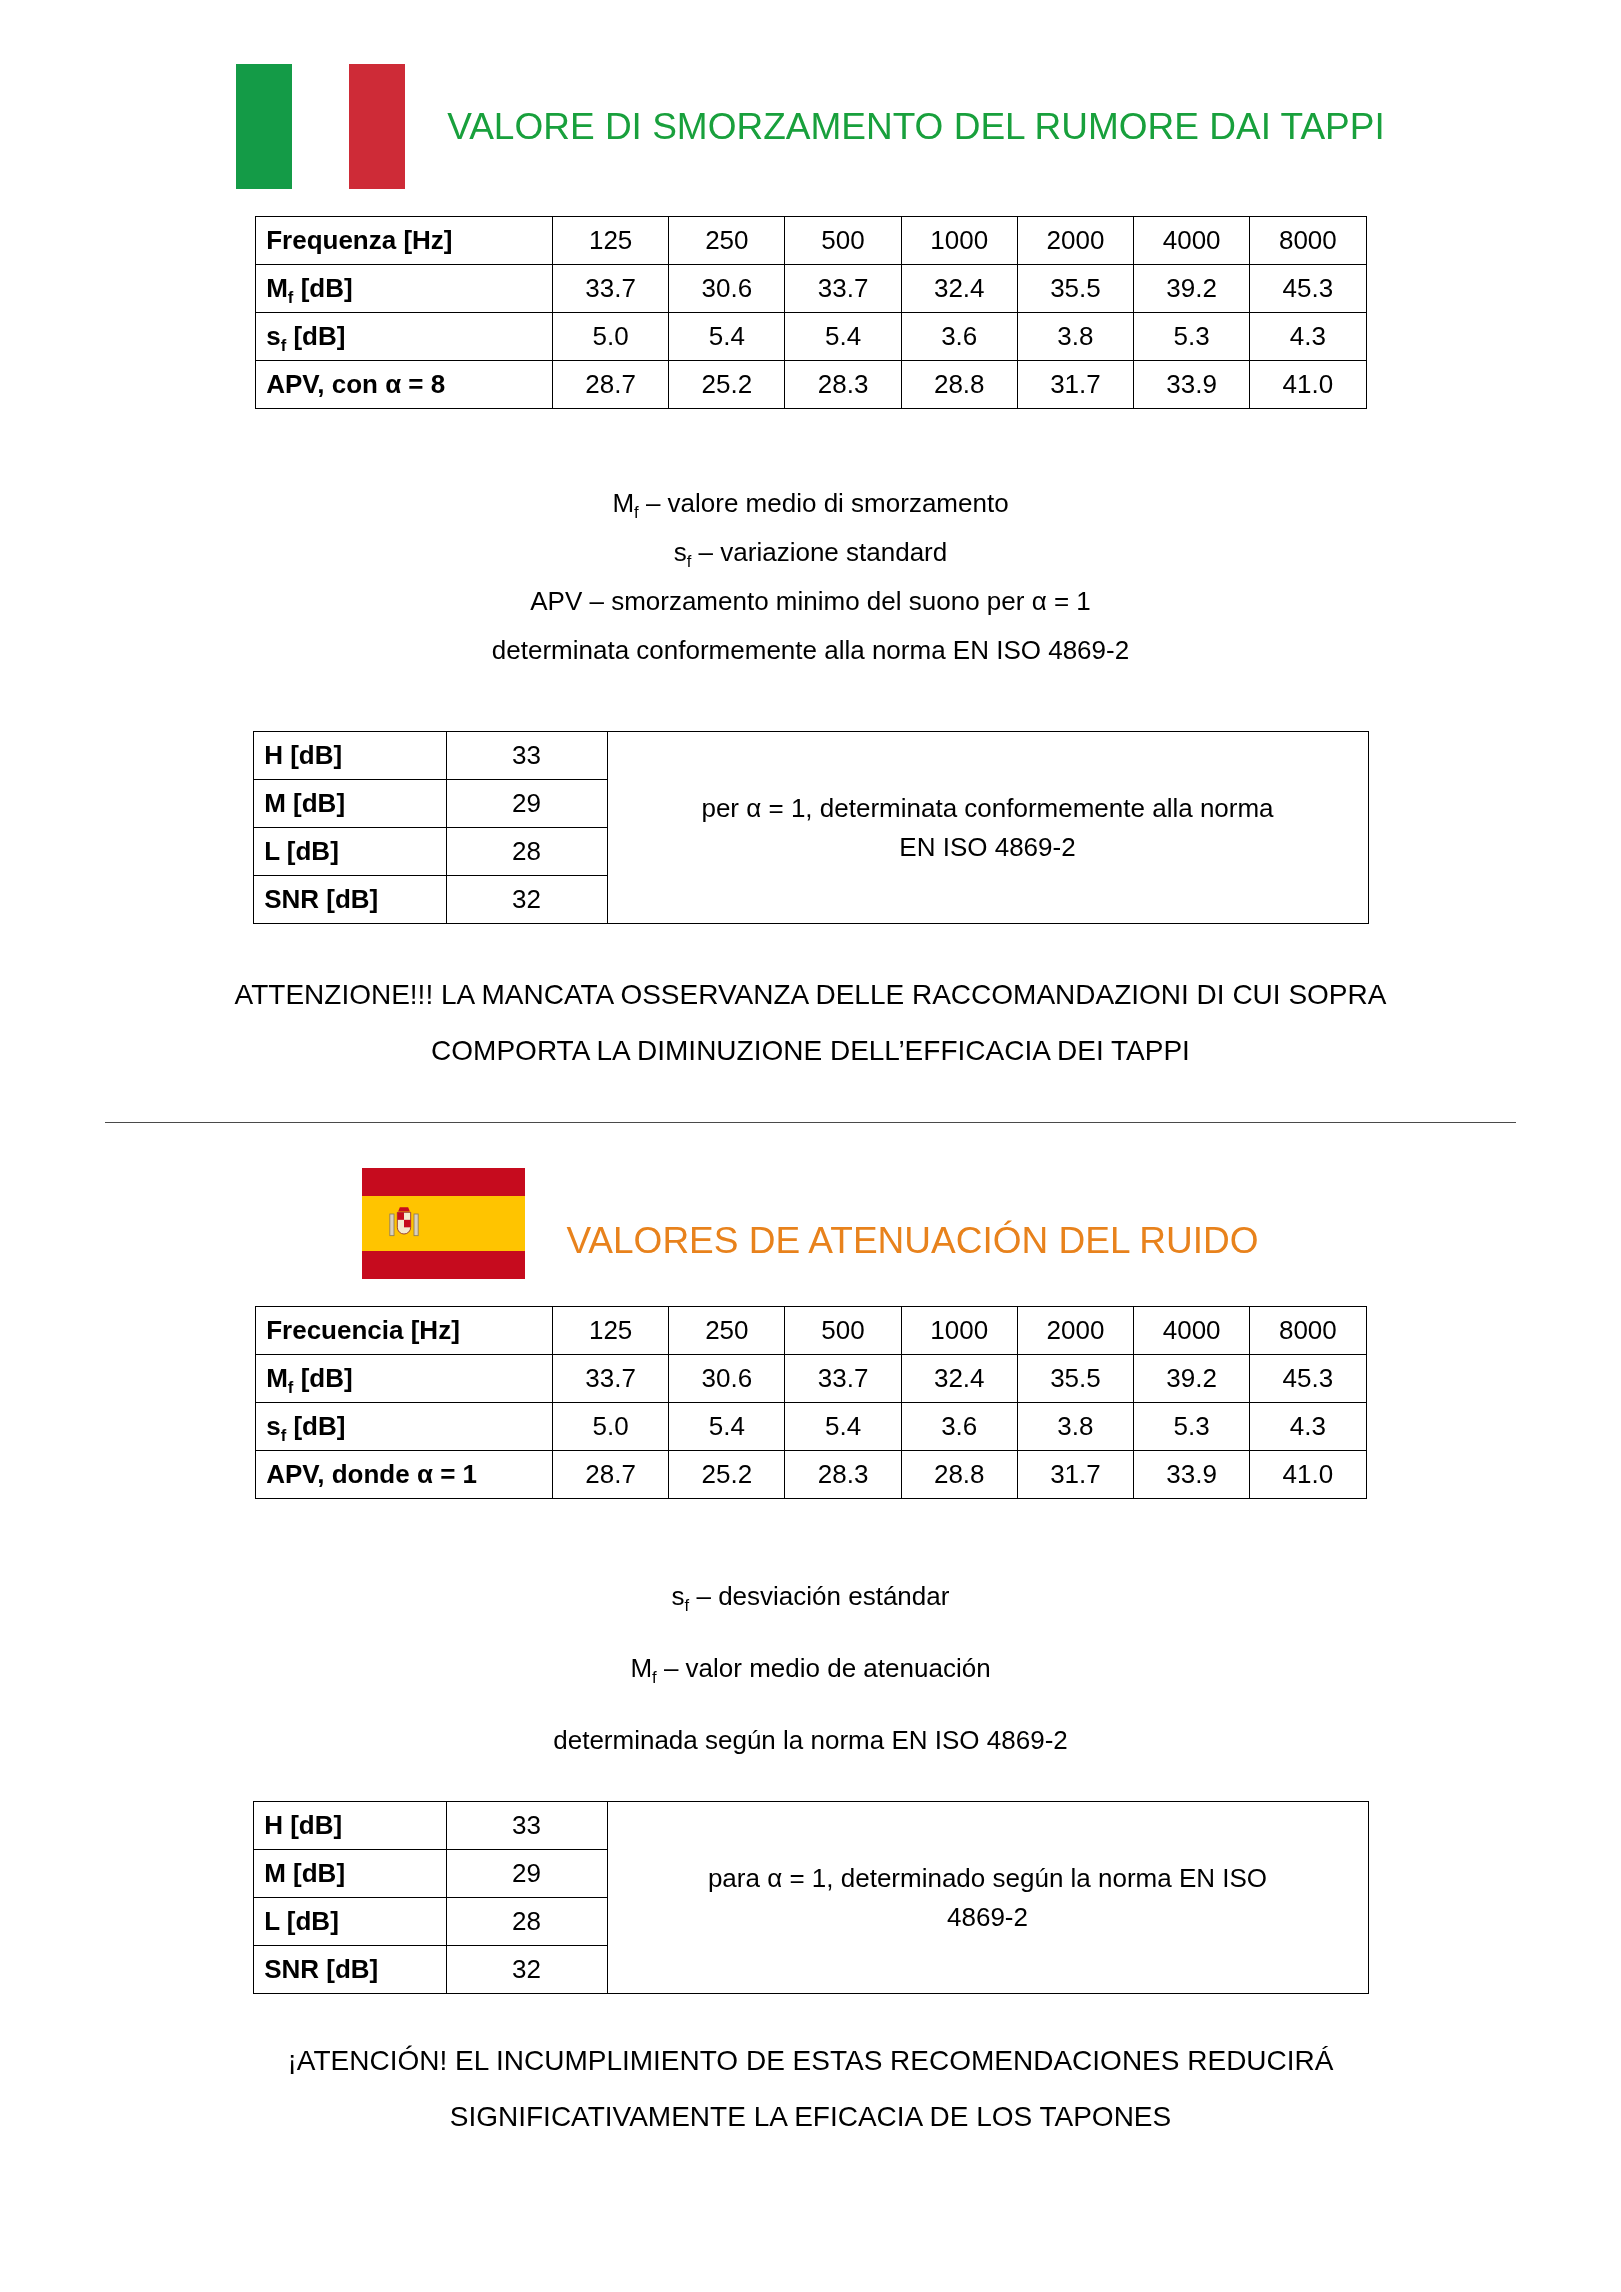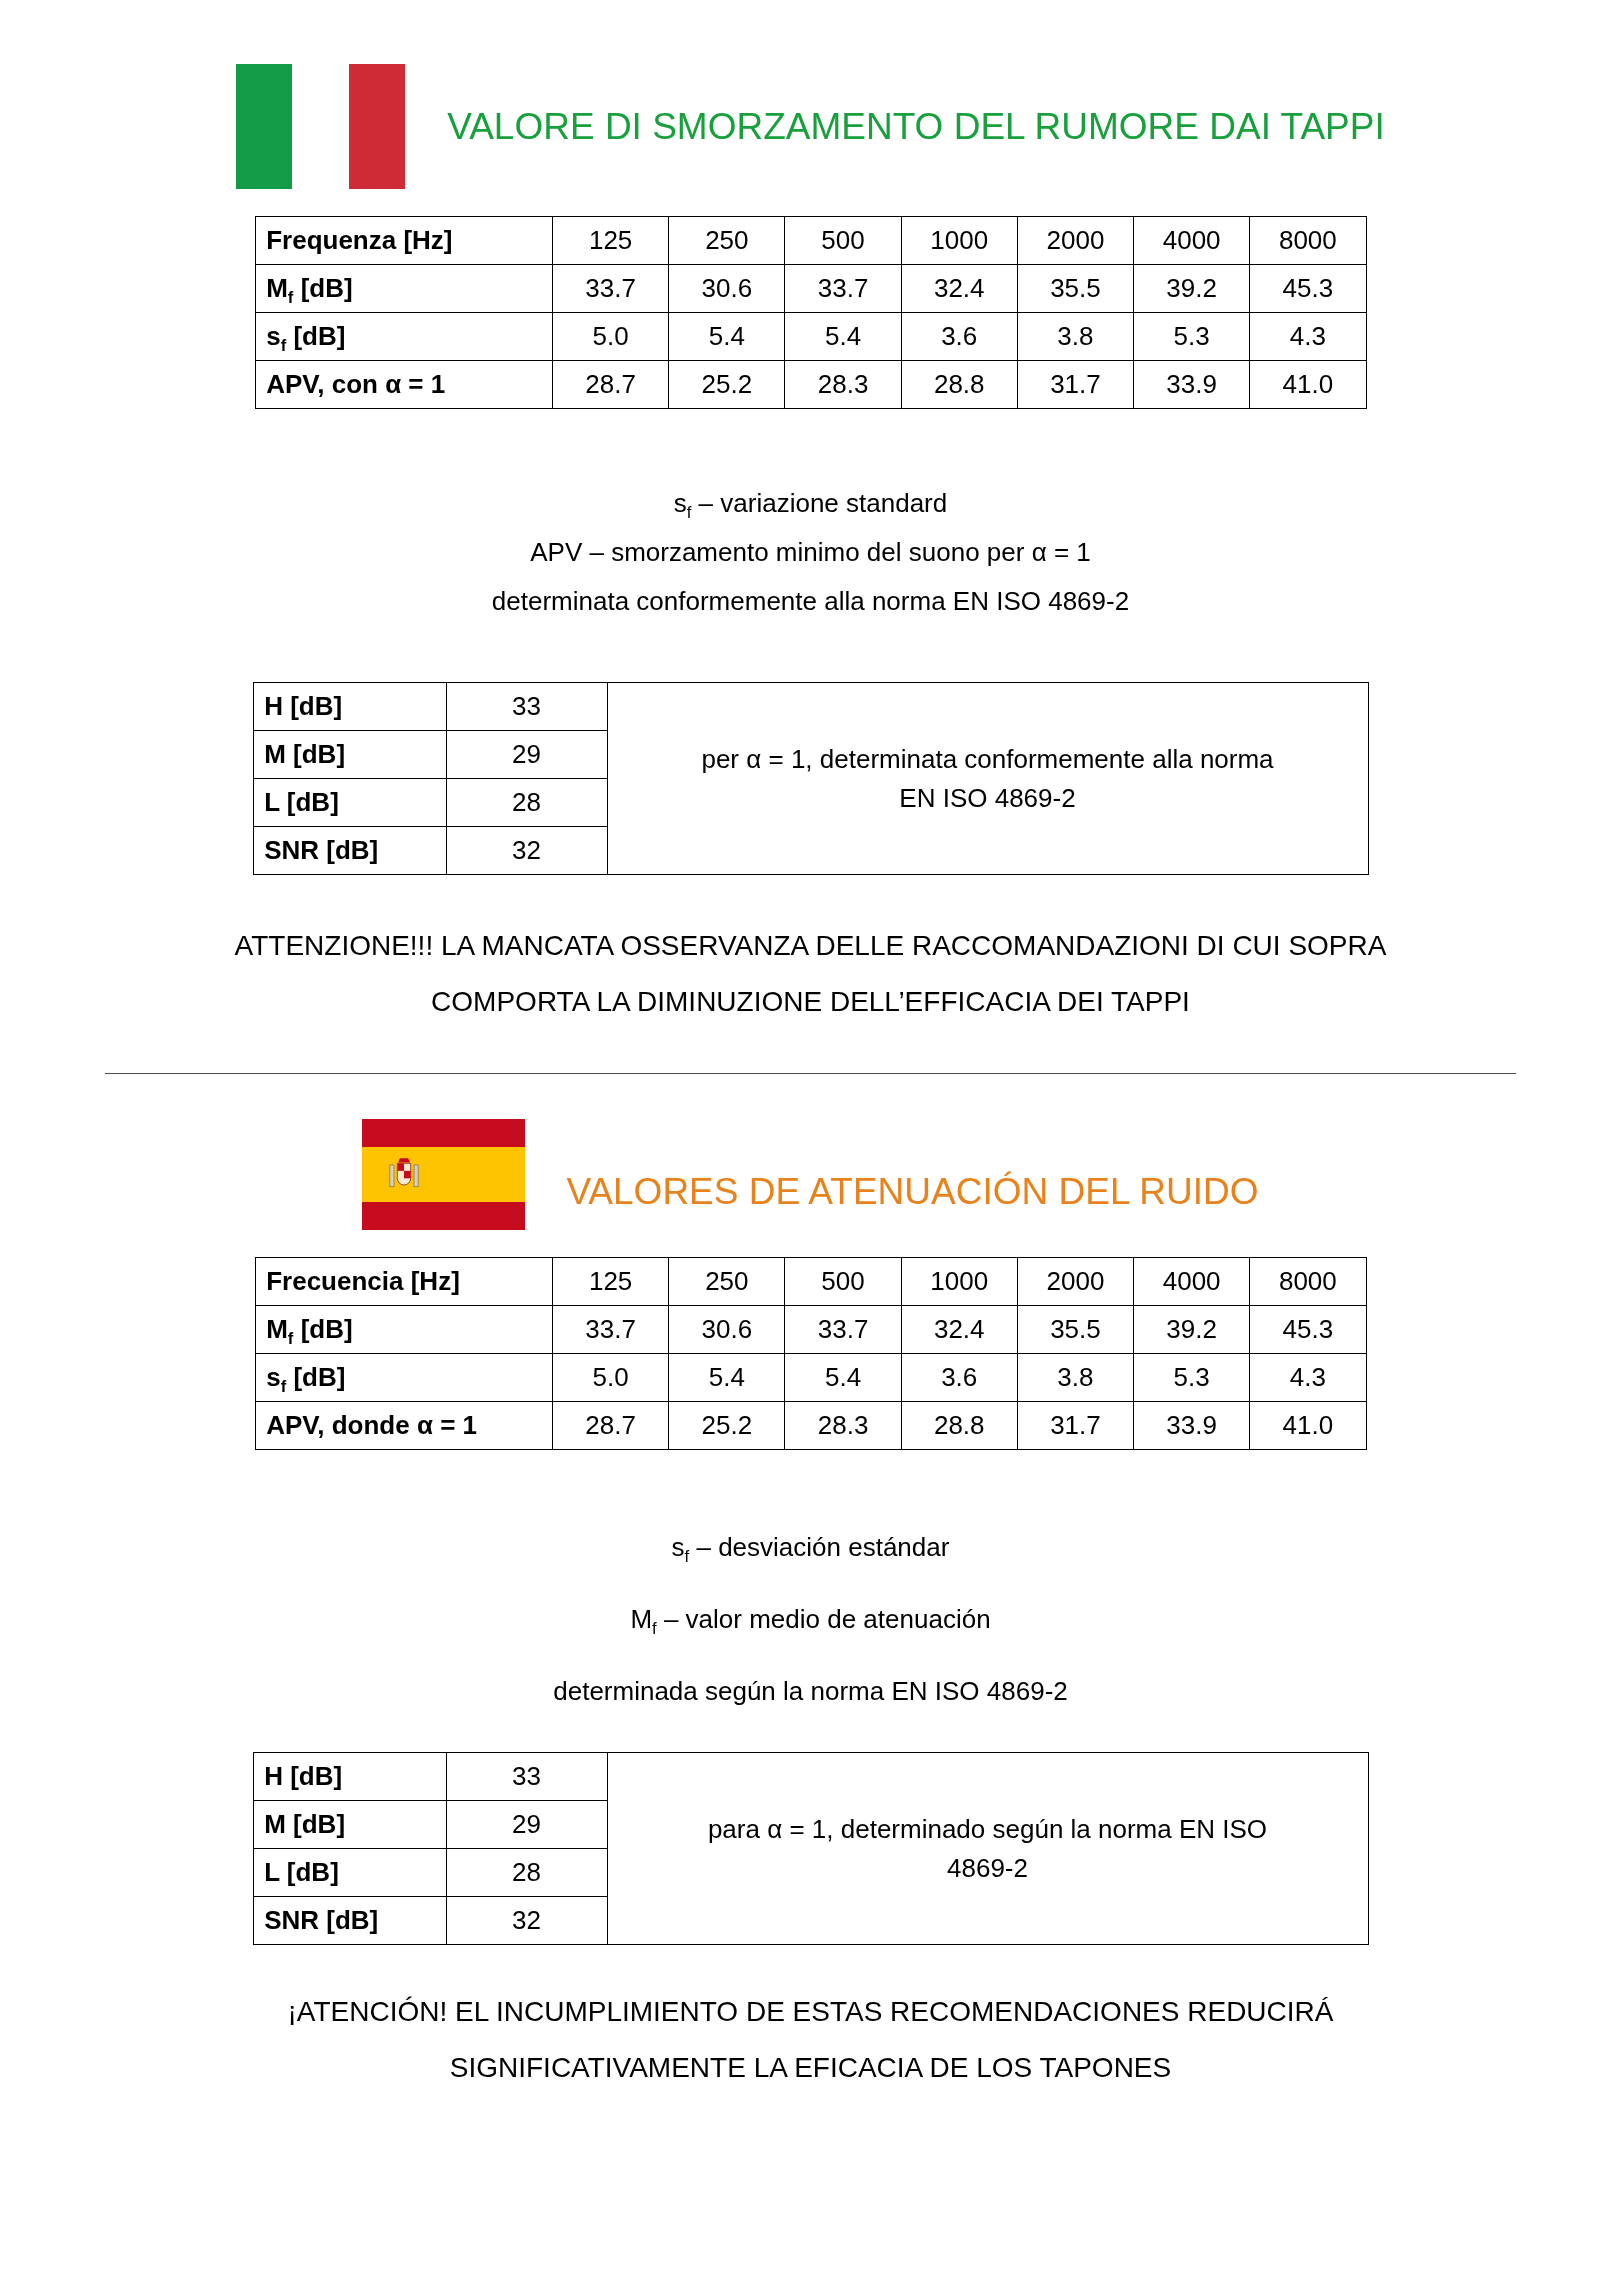--- a/index.html
+++ b/index.html
@@ -120,33 +120,34 @@
             <td class="row-label"><span>s</span><sub>f</sub><span> [dB]</span></td>
             <td>5.0</td>
             <td>5.4</td>
             <td>5.4</td>
             <td>3.6</td>
             <td>3.8</td>
             <td>5.3</td>
             <td>4.3</td>
           </tr>
           <tr>
-            <td class="row-label"><span>APV, con α = 1</span></td>
+            <td class="row-label"><span>APV, con α = 8</span></td>
             <td>28.7</td>
             <td>25.2</td>
             <td>28.3</td>
             <td>28.8</td>
             <td>31.7</td>
             <td>33.9</td>
             <td>41.0</td>
           </tr>
         </tbody>
     </table>
 
     <div class="notes notes-it">
+      <p><span>M</span><sub>f</sub><span> – valore medio di smorzamento</span></p>
       <p><span>s</span><sub>f</sub><span> – variazione standard</span></p>
       <p><span>APV – smorzamento minimo del suono per α = 1</span></p>
       <p><span>determinata conformemente alla norma EN ISO 4869-2</span></p>
     </div>
 
     <table class="summary-table summary-it">
       <colgroup>
           <col class="col-sl">
           <col class="col-sv">
           <col class="col-sn">

